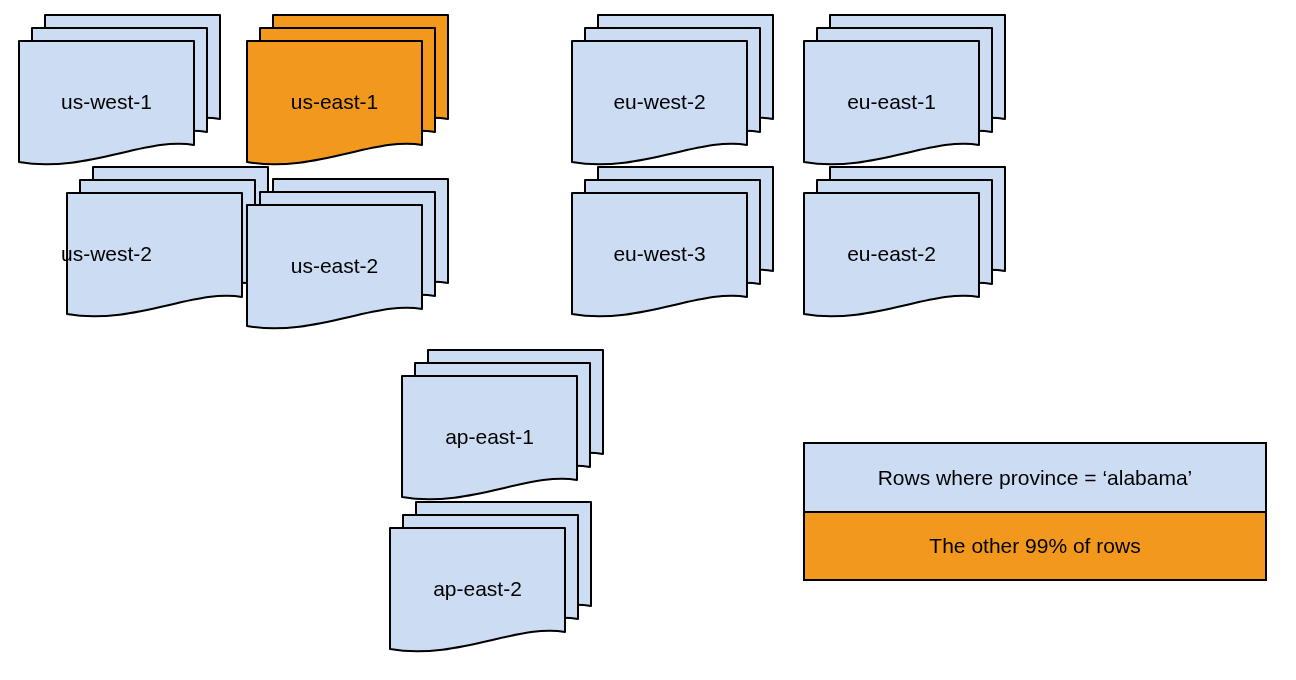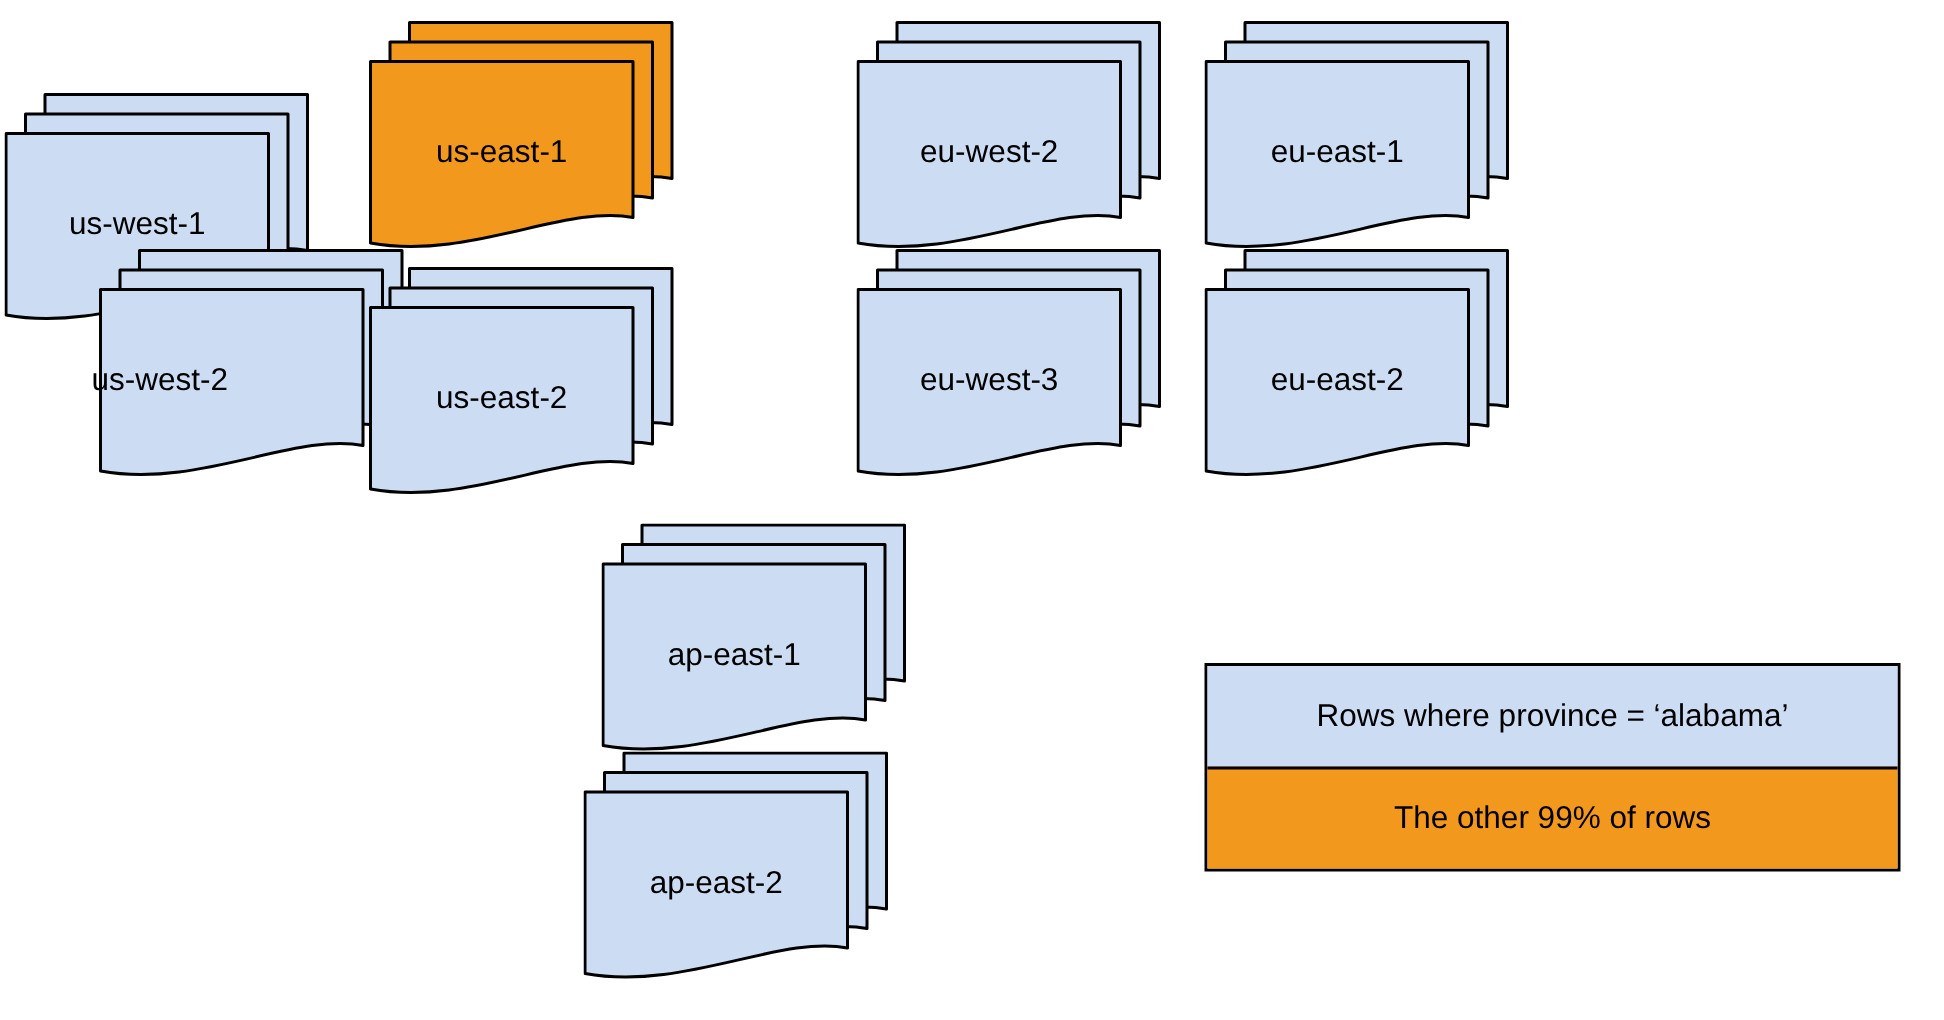--- a/index.html
+++ b/index.html
@@ -46,21 +46,21 @@
     top: 75px;
     width: 177px;
     text-align: center;
     font-size: 21px;
     line-height: 26px;
     white-space: nowrap;
     pointer-events: none;
   }
 
   
-  .pos-usw1 { left: 3px;  top: 14px; margin-top: 48px; }
+  .pos-usw1 { left: 18px;  top: 14px; }
   .pos-use1 { left: 246px; top: 14px; text-decoration: underline; }
   .pos-euw1 { left: 571px; top: 14px; }
   .pos-eue1 { left: 803px; top: 14px; }
   .pos-usw2 { left: 18px;  top: 166px; padding-left: 48px; }
   .pos-use2 { left: 246px; top: 166px; margin-top: 12px; }
   .pos-euw2 { left: 571px; top: 166px; }
   .pos-eue2 { left: 803px; top: 166px; }
   .pos-ape1 { left: 401px; top: 349px; }
   .pos-ape2 { left: 389px; top: 501px; }
 

